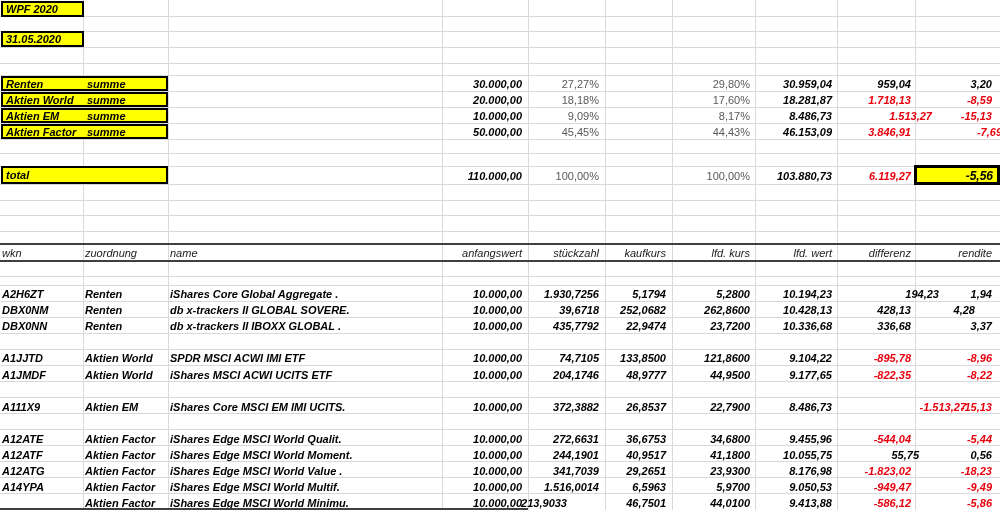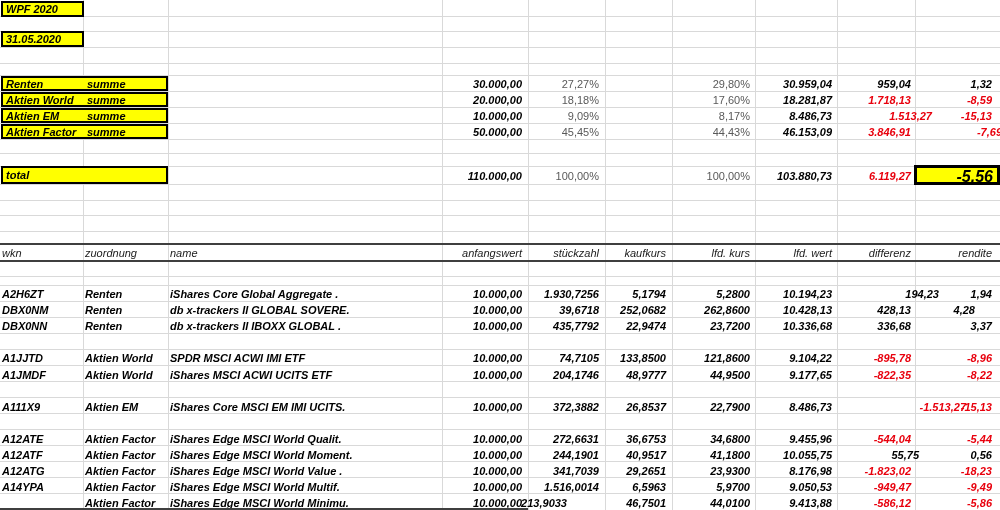--- a/index.html
+++ b/index.html
@@ -19,21 +19,21 @@
   .pct{font-weight:normal;font-style:normal;color:#595959;}
   .hdr{font-weight:normal;color:#1a1a1a;}
   .neg{color:#e8000d;}
   .ybox{
     position:absolute;background:#ffff00;border:2px solid #000;
     box-sizing:border-box;font-size:11px;font-style:italic;font-weight:bold;color:#000;
     white-space:nowrap;
   }
   .ybox .lbl{position:absolute;left:3px;top:0;bottom:0;display:flex;align-items:center;}
   .ybox .sub{position:absolute;left:84px;top:0;bottom:0;display:flex;align-items:center;font-weight:bold;}
-  #total-rendite-box{border-width:3px;font-size:16px;text-align:right;padding-right:4px;line-height:13px;}
+  #total-rendite-box{border-width:3px;font-size:12px;text-align:right;padding-right:4px;line-height:13px;}
 </style>
 </head>
 <body>
 
 <div id="sheet">
 
   <div id="gridlines">
       <div class="hline" style="top: 16px;"></div>
       <div class="hline" style="top: 31px;"></div>
       <div class="hline" style="top: 47px;"></div>
@@ -86,21 +86,21 @@
       <div class="row" style="top: 76px;">
         <div class="ybox" style="left: 1px; top: 0px; width: 167px; height: 15px;">
           <span class="lbl">Renten</span>
           <span class="sub">summe</span>
         </div>
         <span class="cell right" style="left: 442px; width: 80px;">30.000,00</span>
         <span class="cell right pct" style="left: 530px; width: 69px;">27,27%</span>
         <span class="cell right pct" style="left: 674px; width: 76px;">29,80%</span>
         <span class="cell right" style="left: 757px; width: 75px;">30.959,04</span>
         <span class="cell right" style="left: 839px; width: 72px;">959,04</span>
-        <span class="cell right" style="left: 917px; width: 75px;">1,32</span>
+        <span class="cell right" style="left: 917px; width: 75px;">3,20</span>
       </div>
       <div class="row" style="top: 92px;">
         <div class="ybox" style="left: 1px; top: 0px; width: 167px; height: 15px;">
           <span class="lbl">Aktien World</span>
           <span class="sub">summe</span>
         </div>
         <span class="cell right" style="left: 442px; width: 80px;">20.000,00</span>
         <span class="cell right pct" style="left: 530px; width: 69px;">18,18%</span>
         <span class="cell right pct" style="left: 674px; width: 76px;">17,60%</span>
         <span class="cell right" style="left: 757px; width: 75px;">18.281,87</span>

